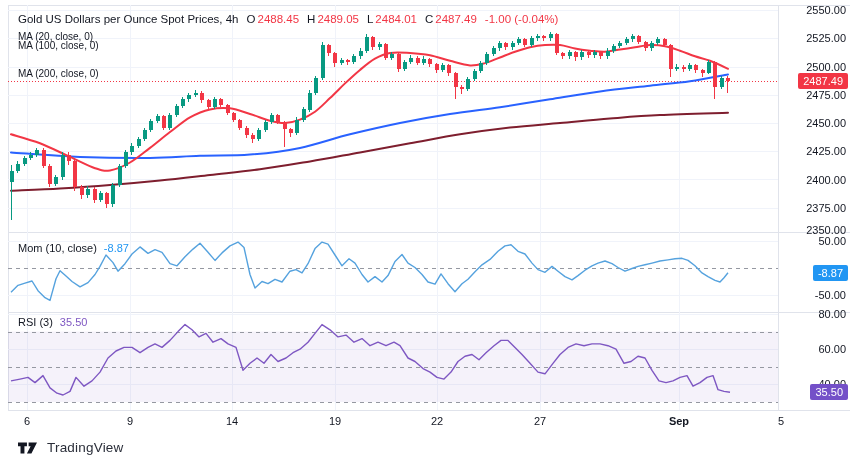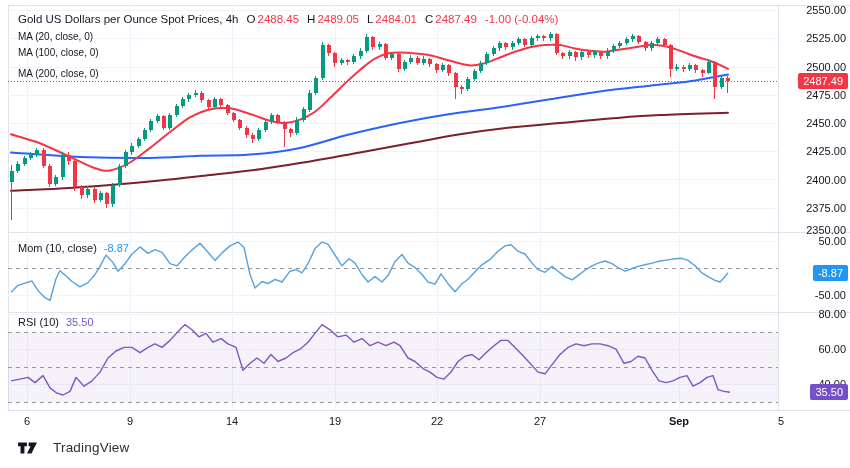--- a/index.html
+++ b/index.html
@@ -9,21 +9,21 @@
   .overlay{position:absolute;z-index:2;white-space:nowrap;}
   .hdr{left:18px;top:13px;font-size:11.5px;color:#131722;}
   .hdr b{font-weight:400;}
   .hdr .val{margin-left:2px;}
   .hdr .grp{margin-left:8px;}
   .ma-row{left:18px;font-size:10px;color:#131722;}
   .pane-label{font-size:11px;color:#131722;text-align:center;}
   .pane-label .pv{margin-left:7px;}
   .badge{position:absolute;right:2px;z-index:3;color:#fff;font-size:11px;line-height:12px;
     padding:2px 5px;border-radius:2px;font-weight:500;}
-  .logo{left:18px;top:440px;display:flex;align-items:center;gap:16px;cursor:pointer;}
+  .logo{left:18px;top:440px;display:flex;align-items:center;gap:10px;cursor:pointer;}
   .logo-text{font-size:13.5px;font-weight:500;color:#2a2e39;letter-spacing:.2px;}
 </style>
 </head>
 <body>
 
 <div class="chart-root">
 
   <svg id="chart-svg" width="850" height="468">
       <defs>
         <clipPath id="clip-main">
@@ -330,29 +330,29 @@
       <text x="437" y="425" fill="#131722" font-size="11" font-family="Liberation Sans, sans-serif" text-anchor="middle" font-weight="normal">22</text>
       <text x="540" y="425" fill="#131722" font-size="11" font-family="Liberation Sans, sans-serif" text-anchor="middle" font-weight="normal">27</text>
       <text x="679" y="425" fill="#131722" font-size="11" font-family="Liberation Sans, sans-serif" text-anchor="middle" font-weight="bold">Sep</text>
       <text x="781" y="425" fill="#131722" font-size="11" font-family="Liberation Sans, sans-serif" text-anchor="middle" font-weight="normal">5</text>
     </svg>
 
   <div class="overlay hdr">
     <span>Gold US Dollars per Ounce Spot Prices, 4h</span><span class="grp"><b>O</b><span class="val red" style="color: rgb(242, 54, 69);">2488.45</span></span><span class="grp"><b>H</b><span class="val red" style="color: rgb(242, 54, 69);">2489.05</span></span><span class="grp"><b>L</b><span class="val red" style="color: rgb(242, 54, 69);">2484.01</span></span><span class="grp"><b>C</b><span class="val red" style="color: rgb(242, 54, 69);">2487.49</span></span><span class="grp red" style="color: rgb(242, 54, 69);">-1.00 (-0.04%)</span>
   </div>
   <div class="overlay ma-row" style="top:31px"><span>MA (20, close, 0)</span></div>
-  <div class="overlay ma-row" style="top:47px"><span>MA (100, close, 0)</span></div>
+  <div class="overlay ma-row" style="top:40px"><span>MA (100, close, 0)</span></div>
   <div class="overlay ma-row" style="top:68px"><span>MA (200, close, 0)</span></div>
 
   <div class="overlay pane-label" style="left:18px;top:242px">
     <span>Mom (10, close)</span><span class="pv" id="mom-value" style="color: rgb(33, 150, 243);">-8.87</span>
   </div>
 
   <div class="overlay pane-label" style="left:18px;top:316px">
-    <span>RSI (10)</span><span class="pv" id="rsi-value" style="color: rgb(126, 87, 194);">35.50</span>
+    <span>RSI (3)</span><span class="pv" id="rsi-value" style="color: rgb(126, 87, 194);">35.50</span>
   </div>
 
   <div class="badge" id="price-badge" style="top: 72.5px; background: rgb(242, 54, 69);">2487.49</div>
   <div class="badge" id="mom-badge" style="top: 265px; background: rgb(33, 150, 243);">-8.87</div>
   <div class="badge" id="rsi-badge" style="top: 384px; background: rgb(116, 80, 200);">35.50</div>
 
   <div class="overlay logo">
     <span style="display:inline-flex">
       <svg width="19" height="14" viewBox="0 0 34 24" fill="#131722" xmlns="http://www.w3.org/2000/svg">
         <path d="M16 2H0v7h4.5v13h7V9H16V2z"></path>

